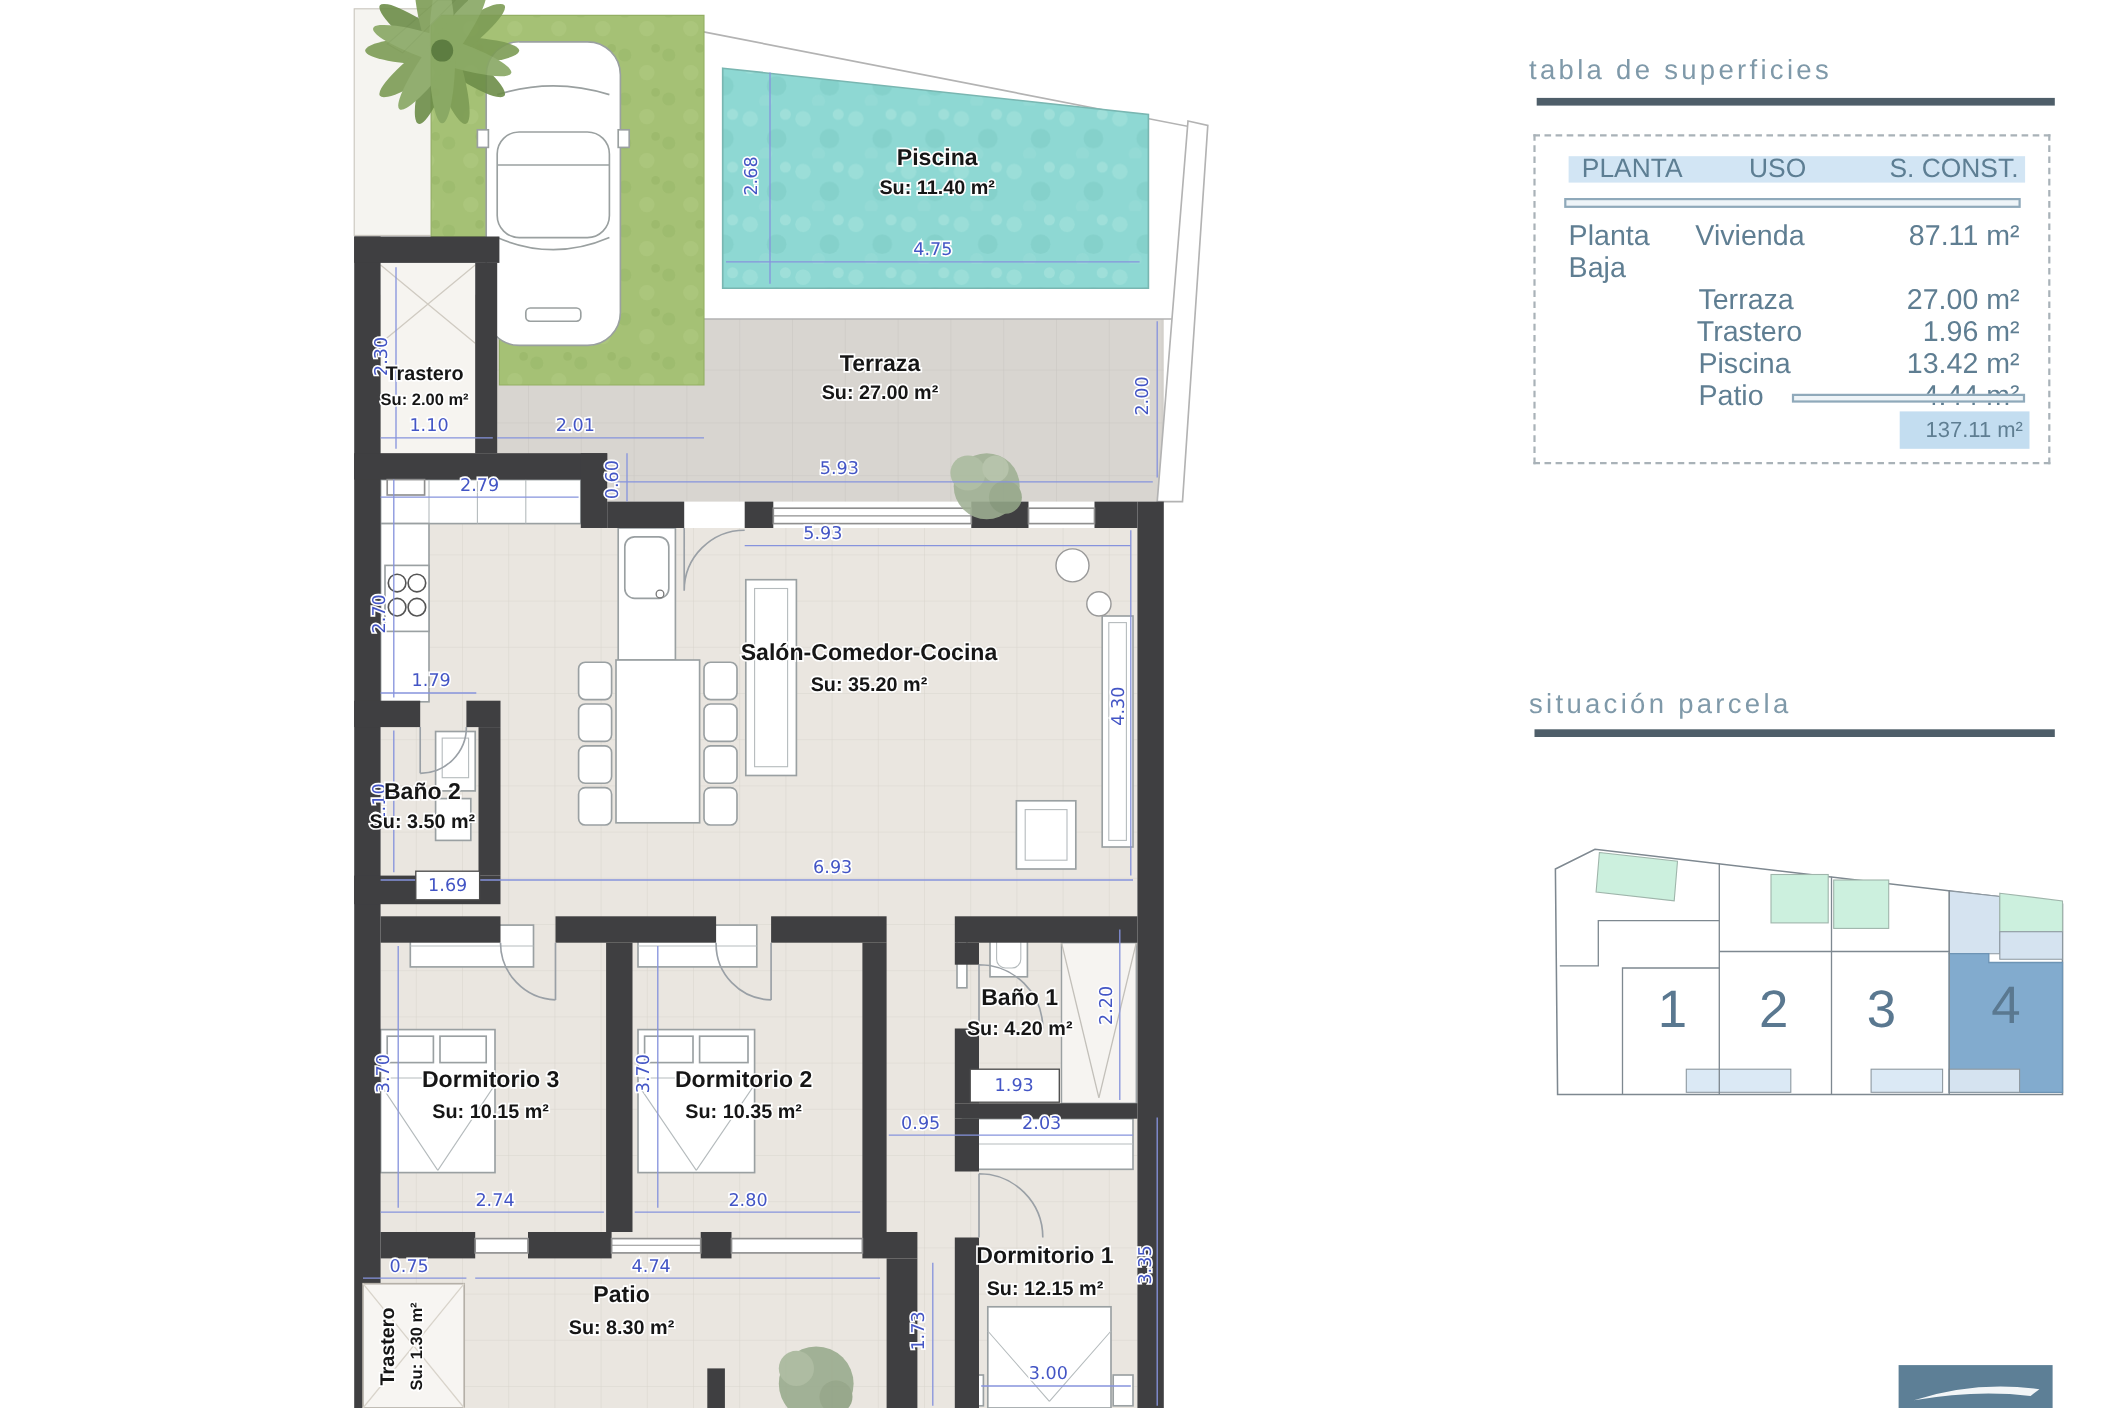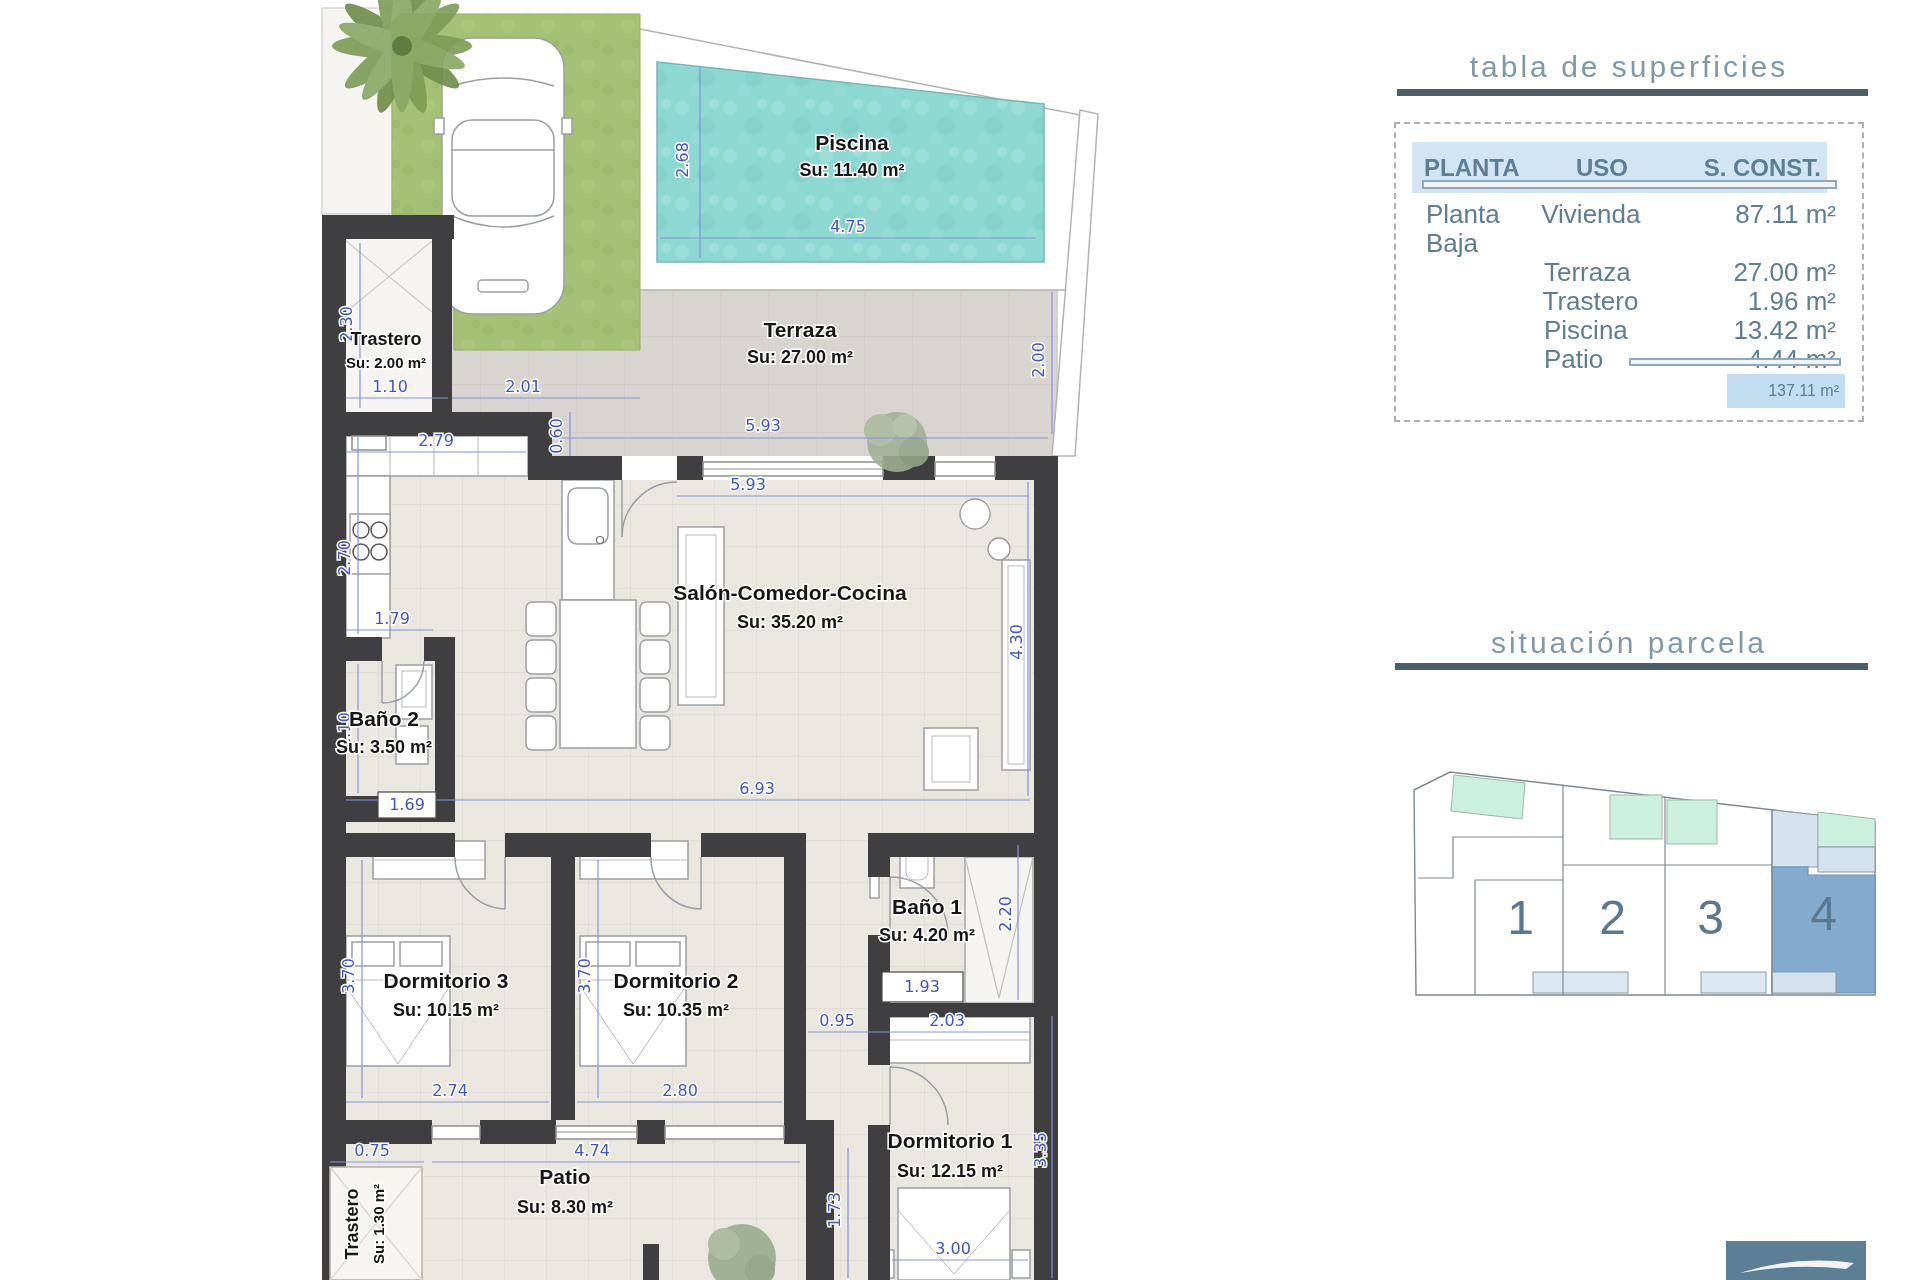--- a/index.html
+++ b/index.html
@@ -1,29 +1,29 @@
 <!DOCTYPE html>
 <html><head>
 <meta charset="utf-8">
 <style>
   html,body{margin:0;padding:0;background:#ffffff;}
   body{width:1920px;height:1280px;position:relative;overflow:hidden;
        font-family:"Liberation Sans", sans-serif;}
   .abs{position:absolute;}
   
-  .sec-title{color:#7f99a9;font-size:30px;letter-spacing:3px;text-align:center;}
+  .sec-title{color:#7f99a9;font-size:25px;letter-spacing:3px;text-align:left;}
   .sec-rule{background:#4e5e69;height:7px;}
   .tbl-box{border:2px dashed #a9b2b8;background:#ffffff;}
   .tbl-head{background:#d2e5f4;color:#5d7e93;font-size:24px;display:flex;align-items:center;}
   .tbl-sep{background:#eef4f8;border:2px solid #8fa9ba;}
   .trow{display:flex;color:#5f7e92;font-size:26px;line-height:29px;}
   .trow .c1{width:118px;text-align:left;}
   .trow .c2{flex:1;padding-right:10px;}
   .trow .c3{width:190px;text-align:right;}
-  .total-box{background:#c3ddf0;color:#5f7e92;font-size:16px;display:flex;
+  .total-box{background:#c3ddf0;color:#5f7e92;font-size:20px;display:flex;
              align-items:center;justify-content:flex-end;padding-right:6px;}
   
   text{font-family:"Liberation Sans", sans-serif;}
   .dim{font-size:16px;fill:#4355c5;text-anchor:middle;paint-order:stroke;stroke:#ffffff;stroke-width:3px;font-family:"DejaVu Sans",sans-serif;}
   .rn {font-size:21px;font-weight:bold;fill:#161616;text-anchor:middle;paint-order:stroke;stroke:#ffffff;stroke-width:3px;}
   .ra {font-size:18px;font-weight:bold;fill:#161616;text-anchor:middle;paint-order:stroke;stroke:#ffffff;stroke-width:3px;}
   .rns{font-size:18px;font-weight:bold;fill:#161616;text-anchor:middle;paint-order:stroke;stroke:#ffffff;stroke-width:3px;}
   .ras{font-size:15px;font-weight:bold;fill:#161616;text-anchor:middle;paint-order:stroke;stroke:#ffffff;stroke-width:3px;}
   .pnum{font-size:48px;fill:#5a7890;text-anchor:middle;letter-spacing:1px;}
   .wall{fill:#3f3f41;}
@@ -337,21 +337,21 @@
     <text class="ra" x="565" y="1213">Su: 8.30 m²</text>
     <text class="rns" x="358" y="1224" transform="rotate(-90 358 1224)">Trastero</text>
     <text class="ras" x="384" y="1224" transform="rotate(-90 384 1224)">Su: 1.30 m²</text>
   </g>
 </svg>
 
 <div class="abs sec-title" style="left:1390px;top:50px;width:478px;">tabla de superficies</div>
 <div class="abs sec-rule" style="left:1397px;top:89px;width:471px;"></div>
 
 <div class="abs tbl-box" style="left:1394px;top:122px;width:466px;height:296px;">
-  <div class="abs tbl-head" style="left:16px;top:18px;width:415px;height:51px;font-weight:bold;">
+  <div class="abs tbl-head" style="left:30px;top:18px;width:415px;height:24px;">
     <span class="abs" style="left:12px;">PLANTA</span>
     <span class="abs" style="left:145px;width:90px;text-align:center;">USO</span>
     <span class="abs" style="right:6px;">S. CONST.</span>
   </div>
   <div class="abs tbl-sep" style="left:26px;top:56px;width:411px;height:5px;"></div>
 
   <div class="abs" style="left:30px;top:76px;width:410px;">
     <div class="trow">
       <span class="c1">Planta Baja</span>
       <span class="c2">Vivienda</span>

